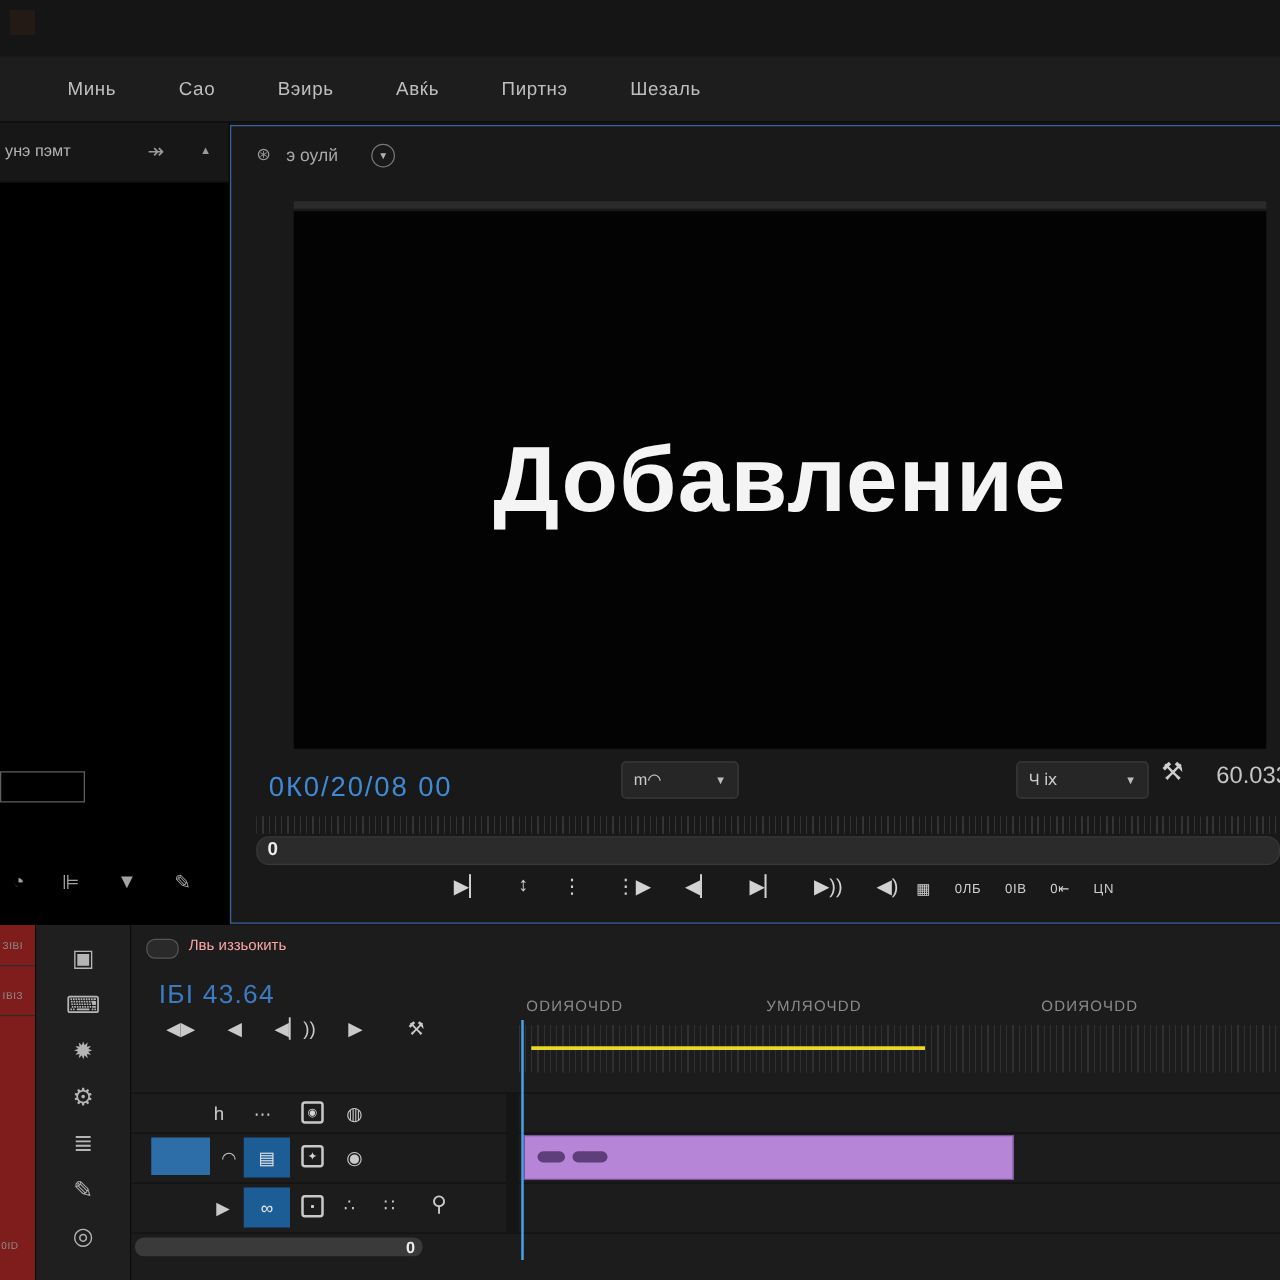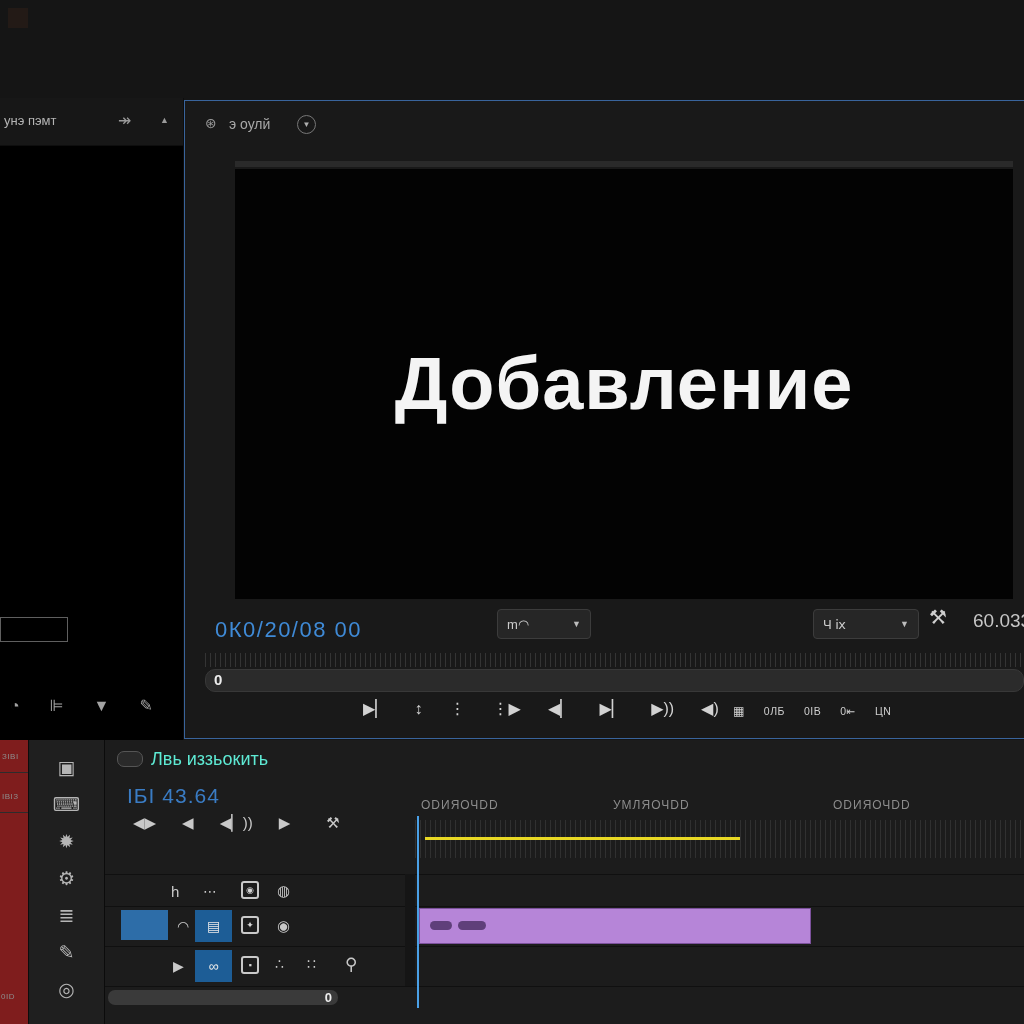--- a/index.html
+++ b/index.html
@@ -58,20 +58,28 @@
   #tl-scrollbar{background:#3a3a3a;border-radius:7px;}
   .scroll-handle{font-size:13px;font-weight:700;color:#ededed;}
 </style>
 </head>
 <body>
 
 <div id="screen">
 
   <div class="abs" style="left:8px;top:8px;width:20px;height:20px;background:#231a16;"></div>
 
+  <div id="menubar" class="abs">
+    <span class="menu-item">Минь</span>
+    <span class="menu-item">Сао</span>
+    <span class="menu-item">Вэирь</span>
+    <span class="menu-item">Авќь</span>
+    <span class="menu-item">Пиртнэ</span>
+    <span class="menu-item">Шезаль</span>
+  </div>
 
   <div id="source-panel" class="abs">
     <div id="source-header" class="abs">
       <span class="abs panel-tab-label" style="left:4px;top:15px;">унэ пэмт</span>
       <span class="abs dim-icon" style="left:118px;top:13px;font-size:16px;">↠</span>
       <span class="abs dim-icon" style="left:160px;top:17px;font-size:9px;">▲</span>
     </div>
     <div class="abs" style="left:0;top:519px;width:66px;height:23px;border:1px solid #5f5f5f;"></div>
     <div class="abs row" style="left:10px;top:598px;gap:30px;font-size:16px;color:#a3a3a3;">
       <span>◔</span>
@@ -145,21 +153,21 @@
     <span class="toolbar-icon">⚙</span>
     <span class="toolbar-icon">≣</span>
     <span class="toolbar-icon">✎</span>
     <span class="toolbar-icon">◎</span>
     <span class="toolbar-icon">▬</span>
   </div>
 
   <div id="timeline-panel" class="abs">
 
     <span class="abs" style="left:12px;top:11px;width:24px;height:14px;border:1px solid #555;border-radius:7px;background:#2a2a2a;"></span>
-    <span class="abs" style="left:46px;top:9px;font-size:18px;color:#5eead4;">Лвь иззьокить</span>
+    <span class="abs" style="left:46px;top:9px;font-size:12px;color:#fca5a5;">Лвь иззьокить</span>
 
     <span class="abs" style="left:22px;top:44px;font-size:21px;color:#3a7cc4;letter-spacing:1px;">ІБІ 43.64</span>
     <span class="abs ruler-label" style="left:316px;top:58px;">ОDИЯОЧDD</span>
     <span class="abs ruler-label" style="left:508px;top:58px;">УМЛЯОЧDD</span>
     <span class="abs ruler-label" style="left:728px;top:58px;">ОDИЯОЧDD</span>
 
     <div class="abs row" style="left:28px;top:74px;gap:26px;">
       <span class="tl-transport">◀▶</span>
       <span class="tl-transport">◀</span>
       <span class="tl-transport">◀▏))</span>

